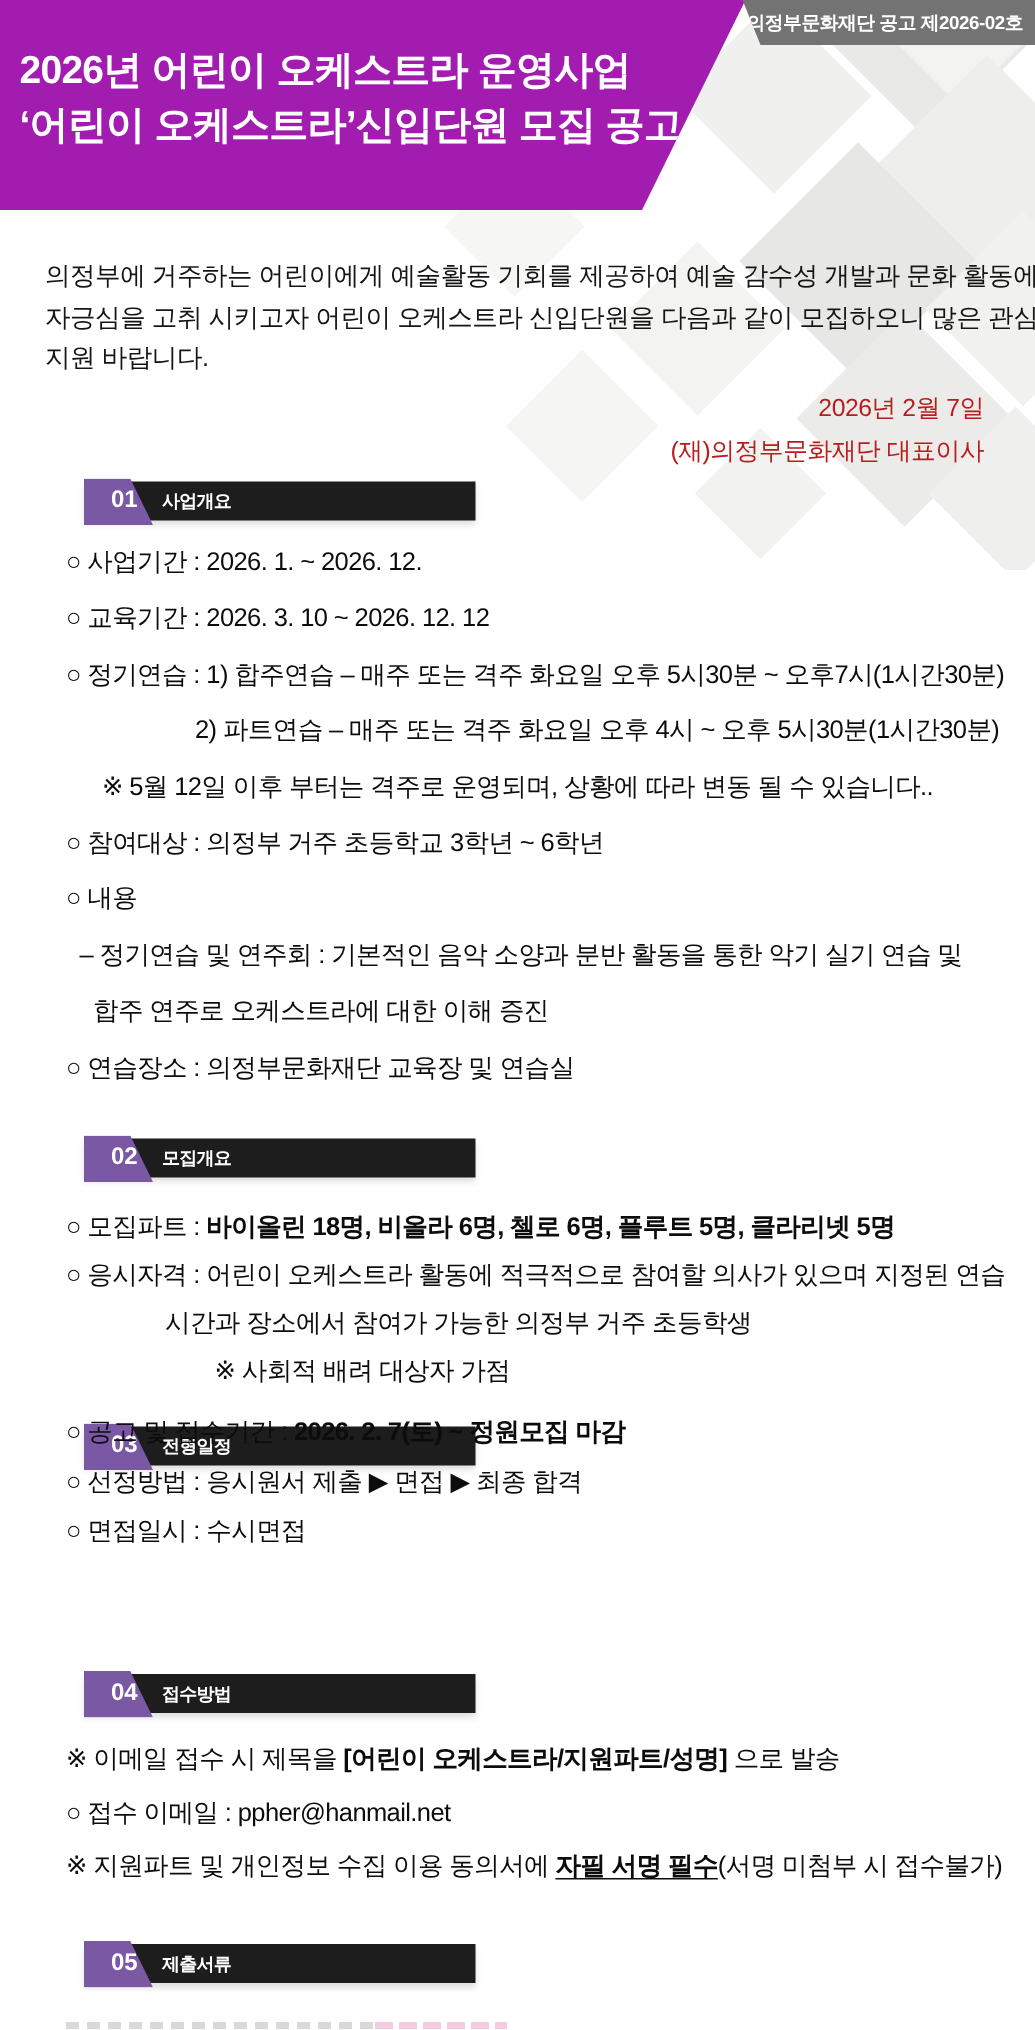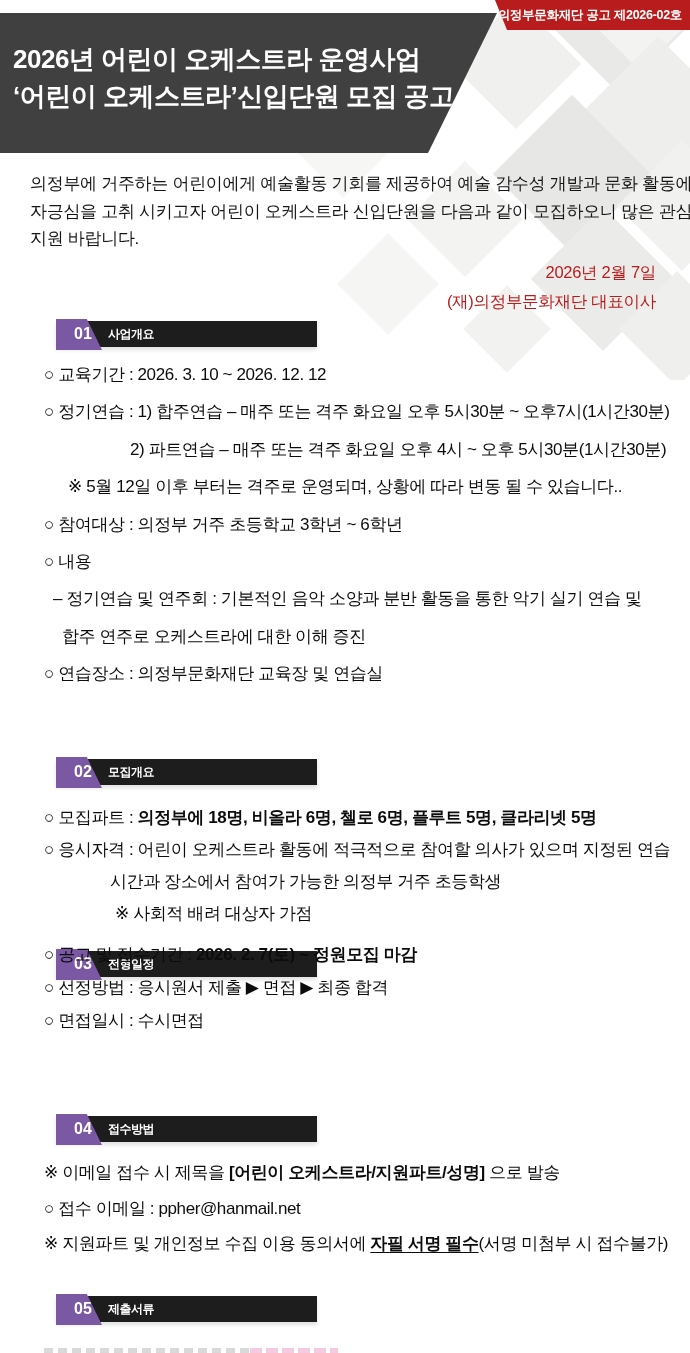--- a/index.html
+++ b/index.html
@@ -4,27 +4,27 @@
 <style>
   html,body{margin:0;padding:0;background:#fff;}
   .page{position:relative;width:690px;height:1353px;background:#fff;overflow:hidden;
         font-family:"Liberation Sans","DejaVu Sans",sans-serif;color:#111;}
 
   
   .bg-pattern{position:absolute;left:0;top:0;width:690px;height:380px;overflow:hidden;}
   .dm{position:absolute;transform:rotate(45deg);}
 
   
-  .hero{position:absolute;left:0;top:13px;width:690px;height:140px;background:#404040;
+  .hero{position:absolute;left:0;top:0;width:690px;height:140px;background:#a21caf;
         clip-path:polygon(0 0,497px 0,428px 140px,0 140px);}
   .hero-title{position:absolute;left:13px;top:28px;font-size:26px;line-height:37px;
         font-weight:700;color:#ffffff;letter-spacing:-0.5px;white-space:nowrap;}
 
   
-  .notice{position:absolute;top:0;left:486px;width:204px;height:30px;background:#b91c1c;
+  .notice{position:absolute;top:0;left:486px;width:204px;height:30px;background:#737373;
         clip-path:polygon(9px 0,204px 0,204px 100%,21px 100%);
         color:#fff;font-size:12.5px;font-weight:700;line-height:30px;text-align:right;
         padding-right:8px;box-sizing:border-box;letter-spacing:-0.3px;white-space:nowrap;}
 
   
   .intro{position:absolute;left:30px;top:170px;font-size:17px;line-height:27.5px;
         font-weight:500;letter-spacing:-0.3px;white-space:nowrap;color:#151515;}
 
   
   .dateblock{position:absolute;right:34px;top:258px;text-align:right;font-size:16.5px;
@@ -43,21 +43,21 @@
   
   .sec-items{position:absolute;left:44px;right:0;font-size:17px;font-weight:500;
         letter-spacing:-0.4px;color:#0c0c0c;}
   .si-0{top:356px;line-height:37.4px}
   .si-1{top:802px;line-height:32px}
   .si-2{top:938px;line-height:33px}
   .si-3{top:1155px;line-height:35.5px}
   .si-4{top:1340px;line-height:30px}
   .line{white-space:nowrap;}
   .i0{margin-left:0}.i1{margin-left:9px}.i2{margin-left:18px}.i3{margin-left:24px}
-  .i4{margin-left:86px}.i5{margin-left:66px}.i6{margin-left:71px}
+  .i4{margin-left:86px}.i5{margin-left:66px}.i6{margin-left:99px}
   .b{font-weight:800;}
   .u{text-decoration:underline;text-underline-offset:3px;}
 
   
   .cut-strip{position:absolute;top:1348px;height:5px;overflow:hidden;opacity:.28;}
   .cut-strip.gray{left:44px;width:206px;
         background:repeating-linear-gradient(90deg,#777 0 9px,transparent 9px 14px);}
   .cut-strip.pink{left:250px;width:88px;opacity:.35;
         background:repeating-linear-gradient(90deg,#e06aa8 0 12px,transparent 12px 16px);}
 </style>
@@ -100,36 +100,37 @@
     <div>2026년 2월 7일</div>
     <div>(재)의정부문화재단 대표이사</div>
   </div>
 
   <div>
       <div class="sec-header sh-0">
         <div class="sec-title">사업개요</div>
         <div class="sec-num">01</div>
       </div>
       <div class="sec-items si-0">
+        <div class="line i0"><span>○ 사업기간 : 2026. 1. ~ 2026. 12.</span></div>
         <div class="line i0"><span>○ 교육기간 : 2026. 3. 10 ~ 2026. 12. 12</span></div>
         <div class="line i0"><span>○ 정기연습 : 1) 합주연습 – 매주 또는 격주 화요일 오후 5시30분 ~ 오후7시(1시간30분)</span></div>
         <div class="line i4"><span>2) 파트연습 – 매주 또는 격주 화요일 오후 4시 ~ 오후 5시30분(1시간30분)</span></div>
         <div class="line i3"><span>※ 5월 12일 이후 부터는 격주로 운영되며, 상황에 따라 변동 될 수 있습니다..</span></div>
         <div class="line i0"><span>○ 참여대상 : 의정부 거주 초등학교 3학년 ~ 6학년</span></div>
         <div class="line i0"><span>○ 내용</span></div>
         <div class="line i1"><span>– 정기연습 및 연주회 : 기본적인 음악 소양과 분반 활동을 통한 악기 실기 연습 및</span></div>
         <div class="line i2"><span>합주 연주로 오케스트라에 대한 이해 증진</span></div>
         <div class="line i0"><span>○ 연습장소 : 의정부문화재단 교육장 및 연습실</span></div>
       </div>
       <div class="sec-header sh-1">
         <div class="sec-title">모집개요</div>
         <div class="sec-num">02</div>
       </div>
       <div class="sec-items si-1">
-        <div class="line i0"><span>○ 모집파트 : </span><span class="b">의정부에 18명, 비올라 6명, 첼로 6명, 플루트 5명, 클라리넷 5명</span></div>
+        <div class="line i0"><span>○ 모집파트 : </span><span class="b">바이올린 18명, 비올라 6명, 첼로 6명, 플루트 5명, 클라리넷 5명</span></div>
         <div class="line i0"><span>○ 응시자격 : 어린이 오케스트라 활동에 적극적으로 참여할 의사가 있으며 지정된 연습</span></div>
         <div class="line i5"><span>시간과 장소에서 참여가 가능한 의정부 거주 초등학생</span></div>
         <div class="line i6"><span>※ 사회적 배려 대상자 가점</span></div>
       </div>
       <div class="sec-header sh-2">
         <div class="sec-title">전형일정</div>
         <div class="sec-num">03</div>
       </div>
       <div class="sec-items si-2">
         <div class="line i0"><span>○ 공고 및 접수기간 : </span><span class="b">2026. 2. 7(토) ~ 정원모집 마감</span></div>

